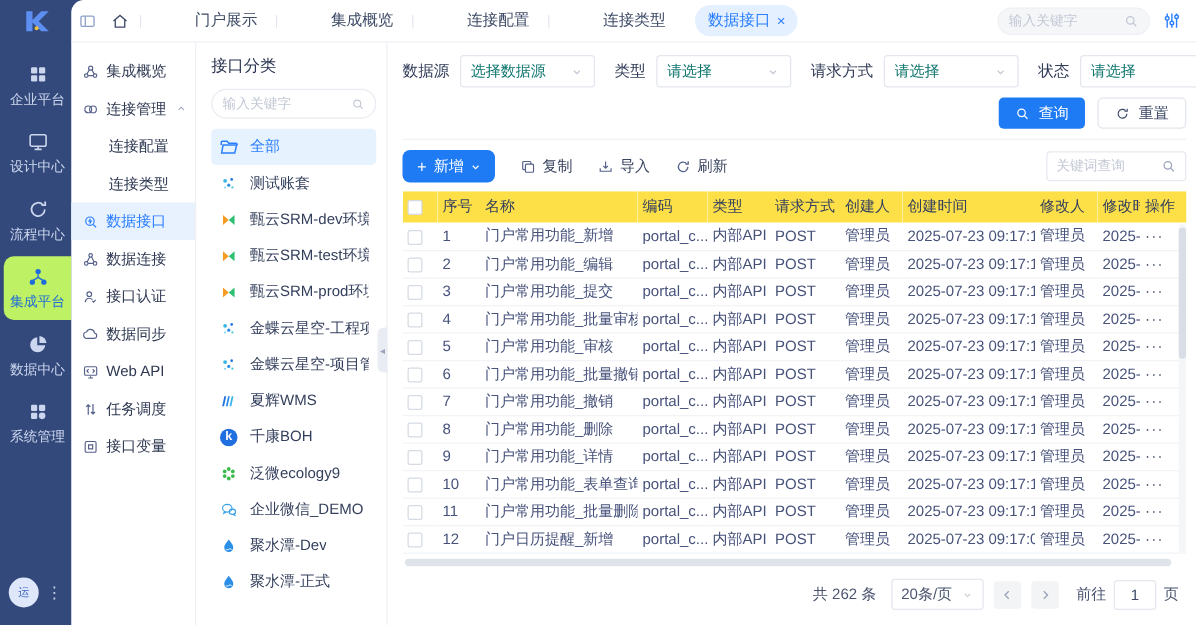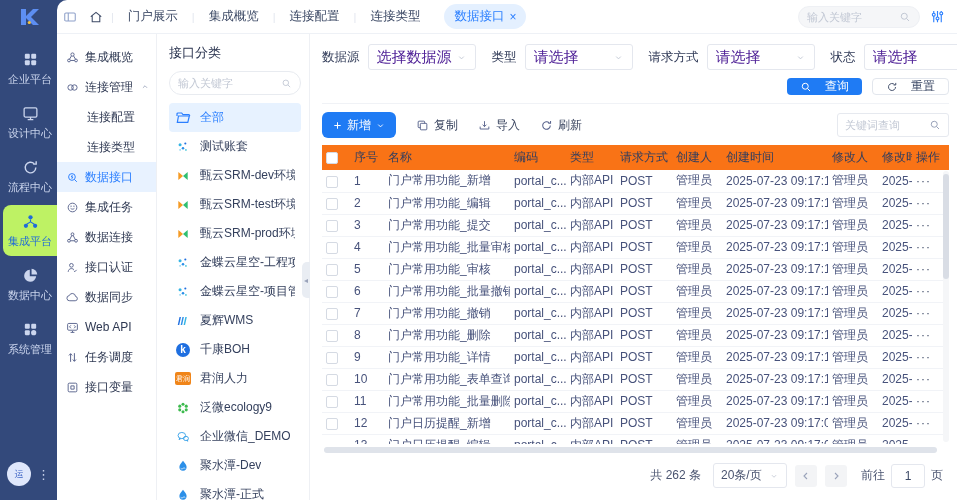--- a/index.html
+++ b/index.html
@@ -26,21 +26,21 @@
 
   
   .main-col { flex:1; min-width:0; display:flex; flex-direction:column; }
   .main-inner { flex:1; min-height:0; background:#fff; border-radius:10px 0 0 0; display:flex; flex-direction:column; overflow:hidden; }
 
   
   .topbar { height:34px; flex-shrink:0; display:flex; align-items:center; border-bottom:1px solid #eef1f6; padding:0 12px 0 6px; }
   .collapse-btn { color:#8ea0c9; font-size:14px; margin-right:4px; cursor:pointer; }
   .home-btn { color:#3d4a66; font-size:14px; padding:0 8px; cursor:pointer; }
   .tab-sep { color:#e3e7ef; font-size:11px; }
-  .tab { font-size:12.5px; color:#3d4a66; padding:0 14px; white-space:nowrap; cursor:pointer; }
+  .tab { font-size:12.5px; color:#3d4a66; padding:0 14px; white-space:nowrap; cursor:pointer;margin-left:28px; }
   .tab-active { background:#e4f0ff; color:#2b7fff; border-radius:13px; padding:4px 10px; margin-left:10px;
                 font-size:12.5px; display:flex; align-items:center; gap:5px; cursor:pointer; }
   .tab-close { font-size:12px; cursor:pointer; }
   .topbar-right { margin-left:auto; display:flex; align-items:center; gap:10px; }
   .search-pill { width:122px; height:22px; background:#f5f6f8; border:1px solid #eef0f4; border-radius:12px;
                  display:flex; align-items:center; padding:0 8px; gap:6px; }
   .search-pill input { flex:1; min-width:0; border:none; outline:none; background:transparent; font-size:11px; color:#6b7693; }
   .search-pill input::placeholder { color:#c2c8d4; }
   .search-pill .i { color:#c2c8d4; font-size:12px; }
   .sliders-btn { color:#2b7fff; font-size:15px; cursor:pointer; }
@@ -77,46 +77,46 @@
                      border-radius:5px 0 0 5px; display:flex; align-items:center; justify-content:center;
                      color:#9aa3ba; font-size:8px; cursor:pointer; }
 
   
   .main { flex:1; min-width:0; display:flex; flex-direction:column; padding:0 8px 0 12px; }
   .filter-row { display:flex; align-items:center; padding-top:10px; flex-shrink:0; }
   .ff { display:flex; align-items:center; margin-right:16px; }
   .ff label { font-size:12.5px; color:#313b58; margin-right:8px; white-space:nowrap; }
   .select { width:108px; height:26px; border:1px solid #e4e7ee; border-radius:3px; background:#fff;
             display:flex; align-items:center; justify-content:space-between; padding:0 8px; cursor:pointer; }
-  .select .ph { font-size:15px; color:#4c1d95; white-space:nowrap; overflow:hidden; }
+  .select .ph { font-size:12px; color:#0f766e; white-space:nowrap; overflow:hidden; }
   .select .i { color:#c0c6d2; font-size:11px; }
   .ff:last-child { margin-right:0; }
   .ff:last-child .select { width:118px; }
   .filter-actions { display:flex; justify-content:flex-end; gap:10px; padding:8px 0; flex-shrink:0; border-bottom:1px solid #f0f2f6; }
-  .btn { height:17px; border-radius:4px; display:inline-flex; align-items:center; gap:13px; padding:0 13px;
+  .btn { height:25px; border-radius:4px; display:inline-flex; align-items:center; gap:7px; padding:0 13px;
          font-size:12px; cursor:pointer; border:none; font-family:inherit; }
   .btn-primary { background:#1f7bf4; color:#fff; }
   .btn-plain { background:#fff; color:#3d4a66; border:1px solid #e2e6ed; }
   .btn .i { font-size:12px; }
 
   .toolbar { display:flex; align-items:center; gap:20px; padding:8px 0 7px; flex-shrink:0; }
   .btn-add { background:#1f7bf4; color:#fff; height:26px; border-radius:6px; display:inline-flex; align-items:center;
              gap:4px; padding:0 10px; font-size:12px; cursor:pointer; border:none; font-family:inherit; }
   .btn-add .i { font-size:11px; }
   .tool-link { display:inline-flex; align-items:center; gap:5px; font-size:12px; color:#39445f; cursor:pointer; background:none; border:none; font-family:inherit; }
   .tool-link .i { font-size:13px; color:#55608a; }
   .kw-search { margin-left:auto; width:112px; height:24px; border:1px solid #e6e9ef; border-radius:3px;
                display:flex; align-items:center; padding:0 7px; gap:4px; }
   .kw-search input { flex:1; min-width:0; border:none; outline:none; font-size:11px; color:#6b7693; background:transparent; }
   .kw-search input::placeholder { color:#c2c8d4; }
   .kw-search .i { color:#9aa3ba; font-size:12px; }
 
   .table-wrap { flex:1; min-height:0; position:relative; overflow:hidden; padding-right:10px; }
   table { width:100%; border-collapse:collapse; table-layout:fixed; }
-  thead th { background:#f97316; height:25px; font-weight:normal; font-size:12px; color:#333e5e; text-align:left;
+  thead th { background:#fde047; height:25px; font-weight:normal; font-size:12px; color:#333e5e; text-align:left;
              padding:0 4px; white-space:nowrap; overflow:hidden; }
   tbody td { height:22px; border-bottom:1px solid #f1f3f7; padding:0 4px; font-size:12px; color:#47527b;
              white-space:nowrap; overflow:hidden; }
   .cb { display:inline-block; width:12px; height:12px; border:1px solid #d5dae3; border-radius:2px; background:#fff; vertical-align:middle; cursor:pointer; }
   .c-actions { letter-spacing:1px; cursor:pointer; color:#3d4a66; }
   .vscroll { position:absolute; right:0; top:26px; bottom:2px; width:6px; background:#f5f6f8; border-radius:3px; }
   .vscroll .thumb { position:absolute; top:3px; left:0; width:6px; height:105px; background:#d9dde5; border-radius:3px; cursor:pointer; }
   .hscroll { height:6px; margin:3px 12px 2px 2px; background:#dfe3ea; border-radius:3px; flex-shrink:0; cursor:pointer; }
 
   .footer { display:flex; align-items:center; justify-content:flex-end; gap:8px; padding:8px 6px 12px 0; flex-shrink:0; font-size:12px; color:#4a5470; }
@@ -315,31 +315,20 @@
     <span class="i mi">
                 <svg viewBox="0 0 24 24" fill="none" stroke="currentColor" stroke-width="1.8">
                   <circle cx="11" cy="11" r="6.2"></circle>
                   <path d="m15.6 15.6 4.4 4.4M11.8 7.5 9.6 11h3.2l-2.2 3.5"></path>
                 </svg>
               </span>
     <span class="mod-label">数据接口</span>
 
   </div>
 
-  <div class="mod-item">
-    <span class="i mi">
-                <svg viewBox="0 0 24 24" fill="none" stroke="currentColor" stroke-width="1.7">
-                  <circle cx="12" cy="12" r="8"></circle>
-                  <path d="M8.5 13.5c1.8 2 5.2 2 7 0"></path>
-                  <path d="M9.3 9.5h.1M14.6 9.5h.1" stroke-linecap="round" stroke-width="2.2"></path>
-                </svg>
-              </span>
-    <span class="mod-label">集成任务</span>
-
-  </div>
 
   <div class="mod-item">
     <span class="i mi">
                 <svg viewBox="0 0 24 24" fill="none" stroke="currentColor" stroke-width="1.7">
                   <circle cx="12" cy="6" r="2.6"></circle>
                   <circle cx="5.5" cy="18" r="2.6"></circle>
                   <circle cx="18.5" cy="18" r="2.6"></circle>
                   <path d="M10.8 8.2 6.8 15.8M13.2 8.2l4 7.6M8.2 18h7.6"></path>
                 </svg>
               </span>
@@ -504,26 +493,20 @@
     <span class="cat-label">夏辉WMS</span>
   </div>
 
   <div class="cat-item">
     <span class="i ci">
                   <span class="boh">k</span>
                 </span>
     <span class="cat-label">千康BOH</span>
   </div>
 
-  <div class="cat-item">
-    <span class="i ci">
-                  <span class="jr">君润</span>
-                </span>
-    <span class="cat-label">君润人力</span>
-  </div>
 
   <div class="cat-item">
     <span class="i ci">
                   <svg viewBox="0 0 24 24" fill="#3dba4e">
                     <circle cx="12" cy="5.5" r="2.6"></circle>
                     <circle cx="17.6" cy="8.8" r="2.6"></circle>
                     <circle cx="17.6" cy="15.2" r="2.6"></circle>
                     <circle cx="12" cy="18.5" r="2.6"></circle>
                     <circle cx="6.4" cy="15.2" r="2.6"></circle>
                     <circle cx="6.4" cy="8.8" r="2.6"></circle>

